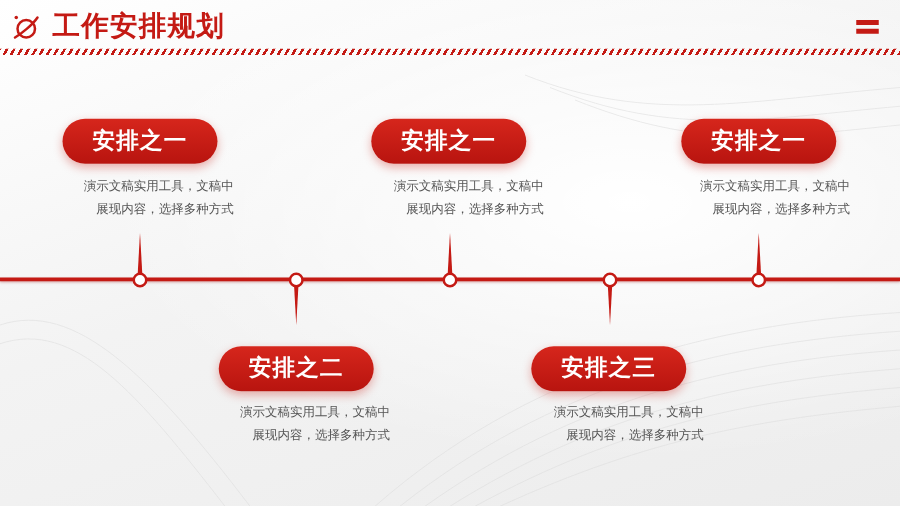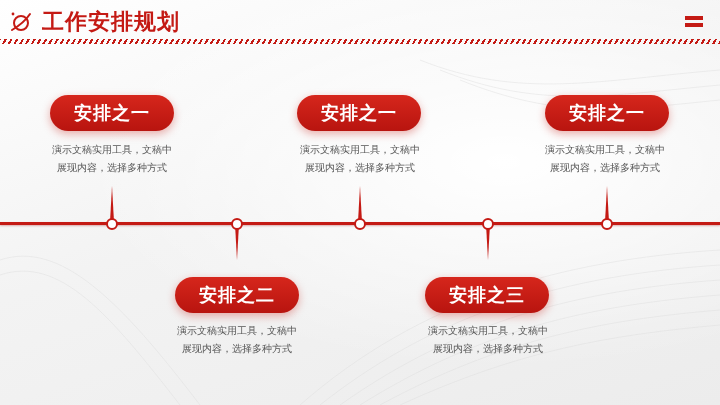--- a/index.html
+++ b/index.html
@@ -60,21 +60,21 @@
     border-top: 36px solid #c41a14;
   }
   .pill {
     position: absolute; height: 36px; width: 124px; border-radius: 18px;
     background: linear-gradient(180deg, #d6261c 0%, #b8140f 100%);
     box-shadow: 0 3px 8px rgba(200,30,20,.35);
     color: #fff; font-size: 18px; font-weight: bold; text-align: center;
     line-height: 36px; letter-spacing: 1px;
   }
   .desc {
-    position: absolute; width: 150px; text-align: center;
+    position: absolute; width: 150px; text-align: right;
     font-size: 10px; line-height: 18px; color: #555;
   }
 </style>
 </head>
 <body>
 
 <div class="bg"></div>
 <svg class="wave" width="720" height="405" viewBox="0 0 720 405">
   <g fill="none" stroke="#dcdcdc" stroke-width="0.8">
     <path d="M300 405 C 420 300, 560 260, 720 250"></path>

